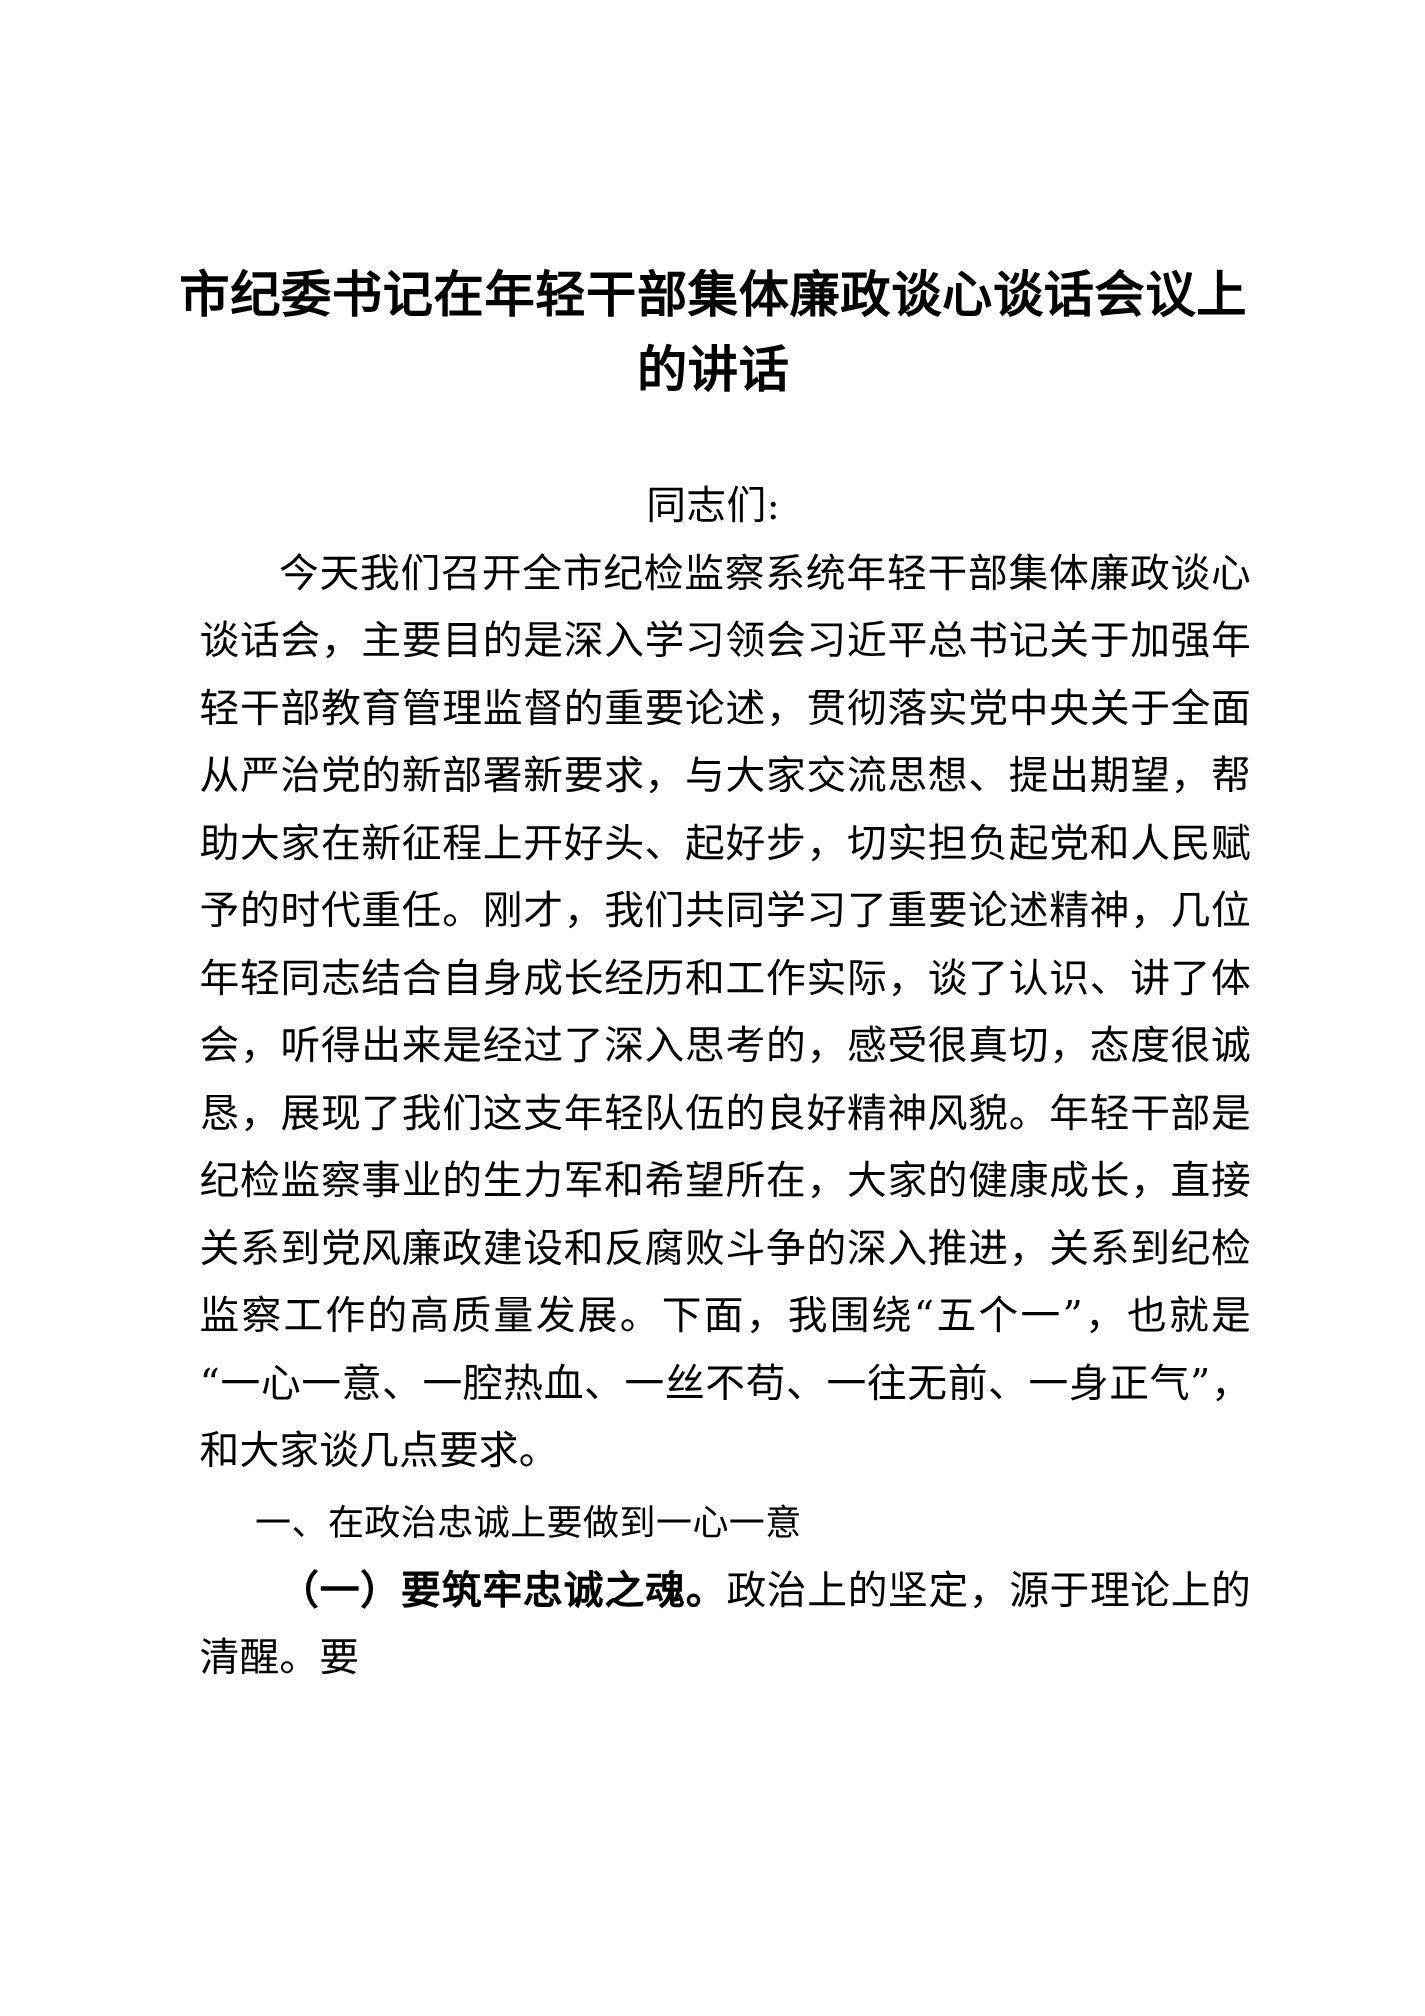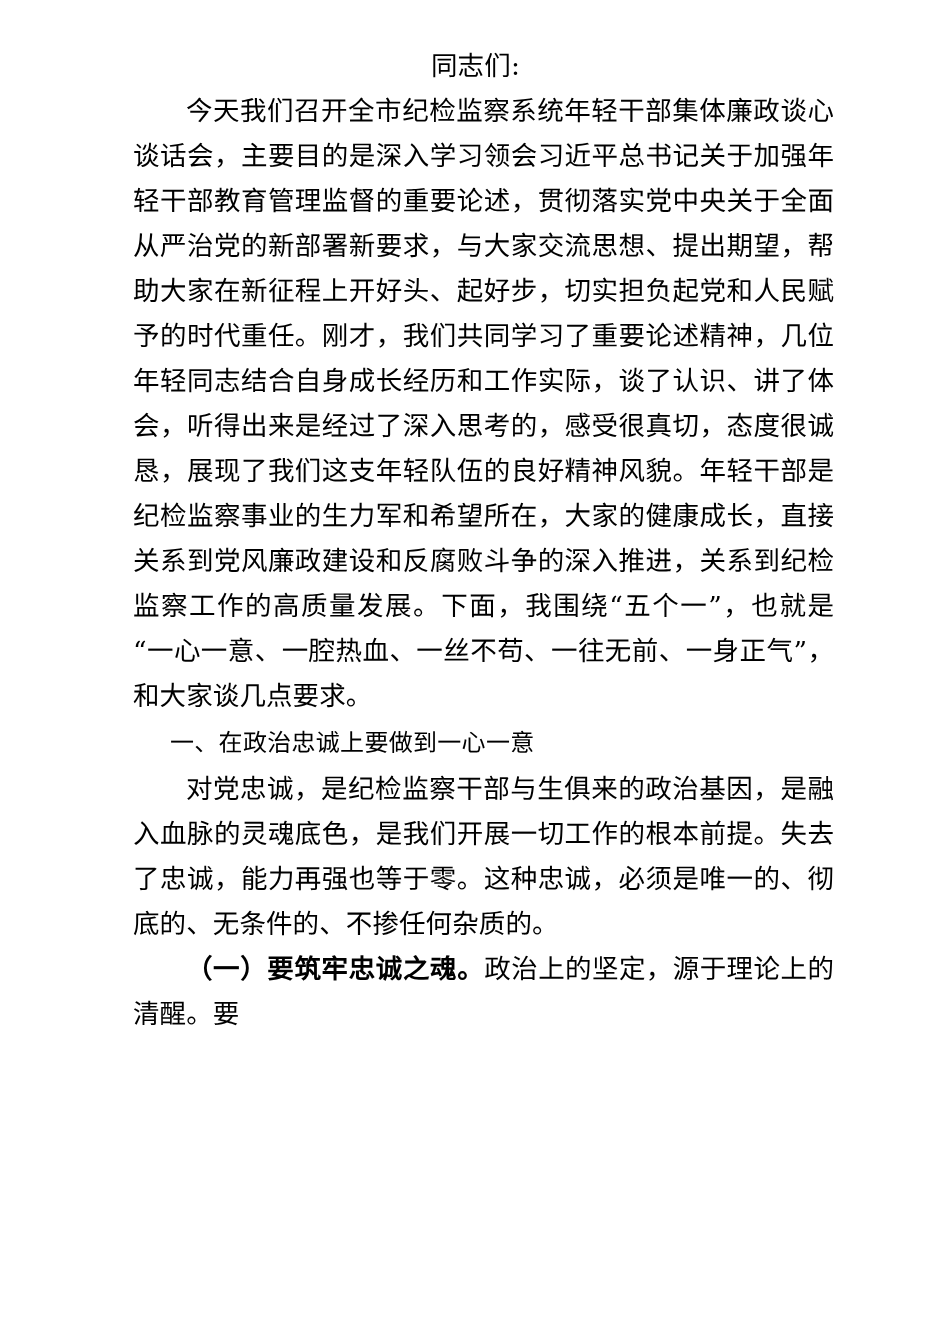--- a/index.html
+++ b/index.html
@@ -81,29 +81,29 @@
   }
 
   .gap-before-heading { height: 3px; }
 </style>
 </head>
 <body>
 
 <div class="page">
   <div class="content">
 
+    <h1 class="doc-title">市纪委书记在年轻干部集体廉政谈心谈话会议上的讲话</h1>
 
     <p class="salutation">同志们:</p>
 
     <p class="para indent">今天我们召开全市纪检监察系统年轻干部集体廉政谈心谈话会，主要目的是深入学习领会习近平总书记关于加强年轻干部教育管理监督的重要论述，贯彻落实党中央关于全面从严治党的新部署新要求，与大家交流思想、提出期望，帮助大家在新征程上开好头、起好步，切实担负起党和人民赋予的时代重任。刚才，我们共同学习了重要论述精神，几位年轻同志结合自身成长经历和工作实际，谈了认识、讲了体会，听得出来是经过了深入思考的，感受很真切，态度很诚恳，展现了我们这支年轻队伍的良好精神风貌。年轻干部是纪检监察事业的生力军和希望所在，大家的健康成长，直接关系到党风廉政建设和反腐败斗争的深入推进，关系到纪检监察工作的高质量发展。下面，我围绕“五个一”，也就是“一心一意、一腔热血、一丝不苟、一往无前、一身正气”，和大家谈几点要求。</p>
 
     <div class="gap-before-heading"></div>
 
     <p class="section-heading">一、在政治忠诚上要做到一心一意</p>
 
-    <p class="para indent">对党忠诚，是纪检监察干部与生俱来的政治基因，是融入血脉的灵魂底色，是我们开展一切工作的根本前提。失去了忠诚，能力再强也等于零。这种忠诚，必须是唯一的、彻底的、无条件的、不掺任何杂质的。</p>
 
     <p class="para indent">
       <span class="lead">（一）要筑牢忠诚之魂。</span><span>政治上的坚定，源于理论上的清醒。要</span>
     </p>
 
   </div>
 </div>
 
 </body></html>

